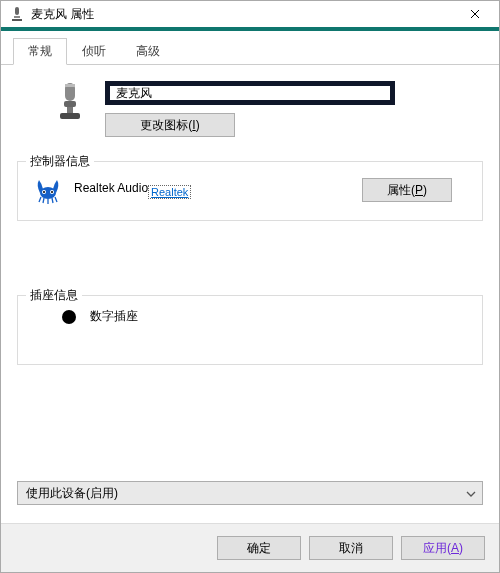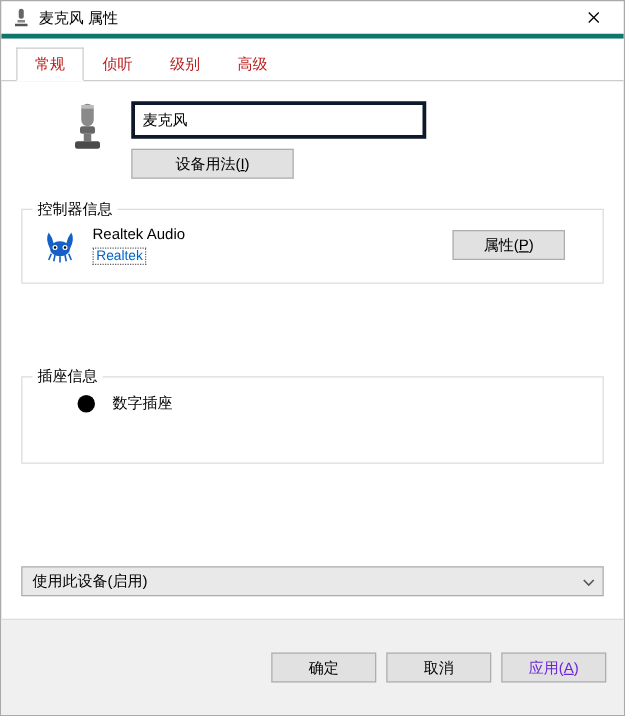--- a/index.html
+++ b/index.html
@@ -39,21 +39,21 @@
     gap: 0;
     background:#fff;
   }
   .tab {
     padding: 4px 14px;
     border: 1px solid transparent;
     border-bottom: none;
     position: relative;
     top: 1px;
     cursor: default;
-    color:#b91c1c;
+    color:#404040;
   }
   .tab.active {
     border-color: #ccc;
     background: #fff;
     border-bottom: 1px solid #fff;
   }
 
   .body {
     flex: 1;
     padding: 12px 16px 8px 16px;
@@ -66,24 +66,24 @@
     gap: 18px;
     margin: 4px 0 10px 36px;
     align-items:flex-start;
   }
   .mic-icon-big {
     width: 34px; height: 44px;
     display:flex;align-items:center;justify-content:center;
   }
   .device-right { flex:1; display:flex; flex-direction:column; gap:8px; }
   .name-input {
-    width: 236px;
+    width: 290px;
     height: 24px;
-    border: 3px solid #0f172a;
-    padding: 12px 6px;
+    border: 5px solid #0f172a;
+    padding: 2px 6px;
     font-size: 12px;
     font-family: inherit;
   }
   .btn {
     height: 24px;
     min-width: 90px;
     padding: 0 14px;
     border: 1px solid #adadad;
     background: #e1e1e1;
     font-size: 12px;
@@ -115,29 +115,30 @@
 
   .ctrl-row {
     display:flex;
     align-items:center;
     gap: 10px;
   }
   .realtek-icon {
     width: 32px; height: 32px;
     display:flex;align-items:center;justify-content:center;
   }
-  .ctrl-text { flex:1; display:flex;flex-direction:column; }
+  .ctrl-text { flex:1; display:flex;flex-direction:row; }
   .ctrl-name { font-size:12px; }
   .ctrl-link {
     color:#0066cc;
     border:1px dotted #666;
     padding: 0 2px;
     width: fit-content;
     margin-top:4px;
     font-size:11px;
+    text-decoration:underline;
   }
 
   .jack-row {
     display:flex;
     align-items:center;
     gap: 14px;
     margin-left: 30px;
     text-align: center;
   }
   .jack-dot {
@@ -161,21 +162,21 @@
     font-size:12px;
   }
   .select .chev {
     position:absolute; right:6px; top:50%; transform:translateY(-50%);
     color:#444;
   }
 
   .footer {
     border-top: 1px solid #ddd;
     background:#f0f0f0;
-    padding: 26px 14px;
+    padding: 12px 14px;
     display:flex;
     justify-content:flex-end;
     gap: 8px;
   }
   .footer .btn { min-width: 84px; }
 
   .spacer { flex:1; }
   .u { text-decoration: underline; }
 </style>
 </head>
@@ -193,40 +194,39 @@
   <div class="close">
     <svg width="10" height="10" viewBox="0 0 10 10">
         <path d="M1 1 L9 9 M9 1 L1 9" stroke="currentColor" stroke-width="1"></path>
       </svg>
   </div>
 </div>
 
 <div class="tabs">
   <div class="tab active">常规</div>
   <div class="tab">侦听</div>
-  <div class="tab">级别</div>
   <div class="tab">高级</div>
 </div>
 
 <div class="body">
 
   <div class="row-device">
     <div class="mic-icon-big">
       <svg width="34" height="44" viewBox="0 0 34 44">
         <rect x="12" y="2" width="10" height="18" rx="5" fill="#8a8a8a"></rect>
         <rect x="12" y="3" width="10" height="3" fill="#bbb"></rect>
         <rect x="11" y="20" width="12" height="6" rx="2" fill="#666"></rect>
         <rect x="14" y="26" width="6" height="6" fill="#777"></rect>
         <rect x="7" y="32" width="20" height="6" rx="2" fill="#4a4a4a"></rect>
       </svg>
     </div>
     <div class="device-right">
       <input class="name-input" value="麦克风" style="">
       <button class="btn" style="width:130px">
-        <span>设备用法(</span><span class="u">I</span><span>)</span>
+        <span>更改图标(</span><span class="u">I</span><span>)</span>
       </button>
     </div>
   </div>
 
   <div class="groupbox">
     <div class="legend">控制器信息</div>
     <div class="ctrl-row">
       <div class="realtek-icon">
         <svg width="30" height="30" viewBox="0 0 30 30">
           <ellipse cx="15" cy="18" rx="8" ry="6" fill="#1560c8"></ellipse>

